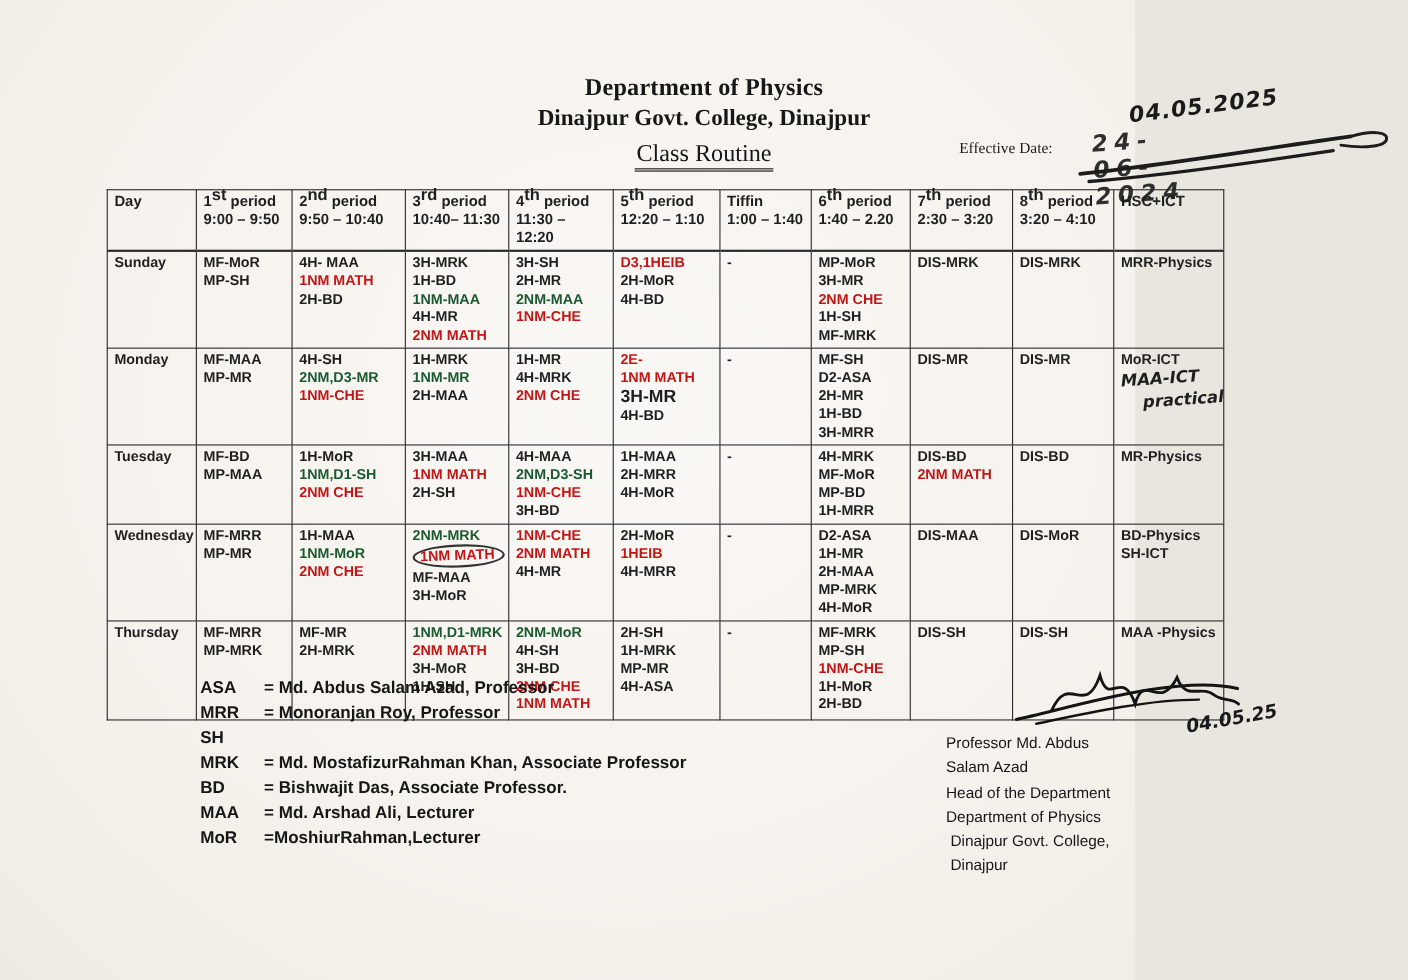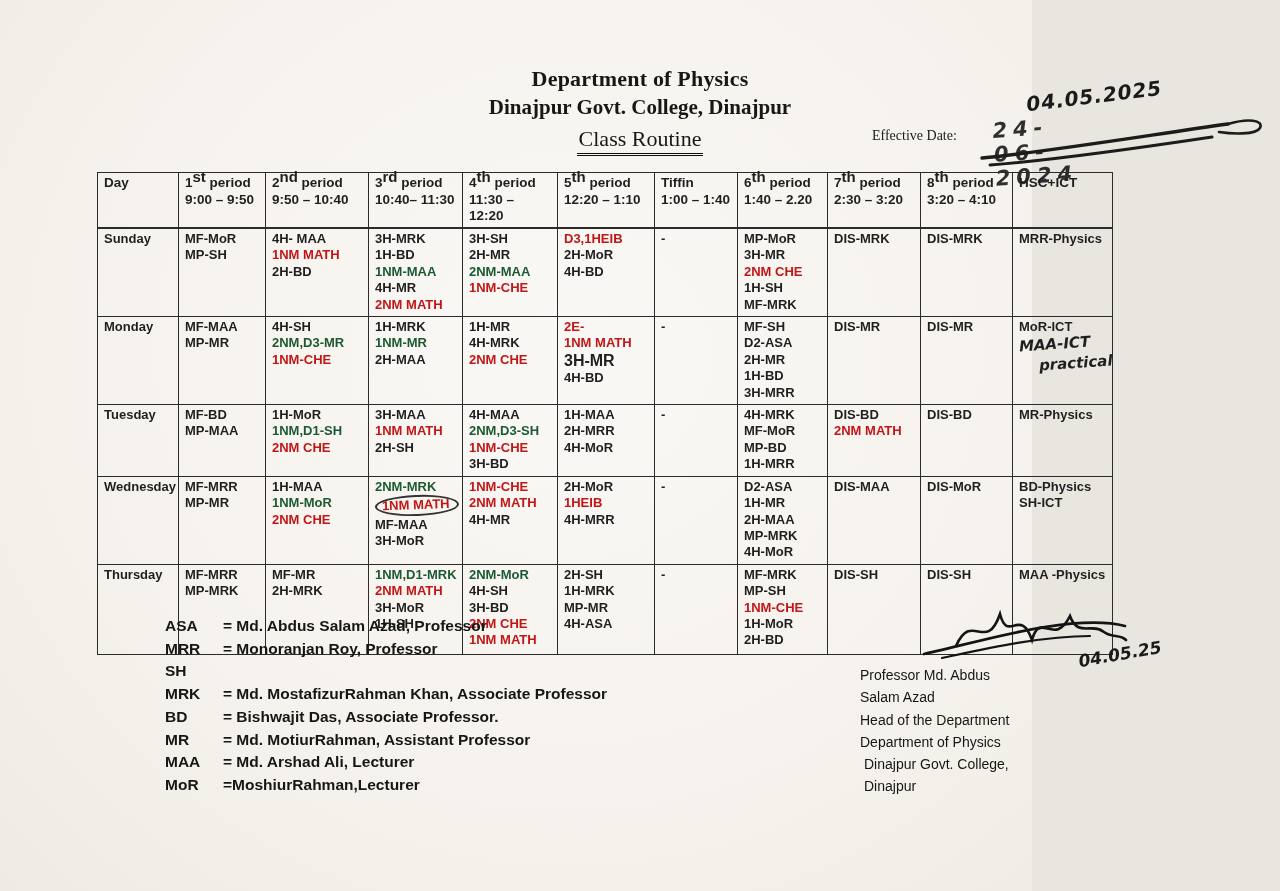--- a/index.html
+++ b/index.html
@@ -46,21 +46,21 @@
   .c-g{color:var(--green,#1b5a30);}
   .big{font-size:16px;line-height:18px;}
   .ln.hand-ln{font-family:"DejaVu Sans",sans-serif;font-style:italic;font-weight:600;
     font-size:15px;line-height:19px;transform:rotate(-4deg);display:inline-block;}
   .indent{margin-left:20px;}
   .circled{display:inline-block;border:2px solid #333;border-radius:50%;
     padding:0 7px 1px 5px;transform:rotate(-2deg);}
   
   .legend{position:absolute;left:165px;top:615px;font-size:15.5px;font-weight:700;
     color:#161616;}
-  .legend .row{display:flex;line-height:22.7px;}
+  .legend .row{display:flex;line-height:22.7px;margin-left:17px;}
   .legend .abbr{width:58px;}
   
   .sig-scrawl{position:absolute;left:920px;top:596px;pointer-events:none;}
   .sig-date{position:absolute;left:1078px;top:644px;font-size:17px;font-weight:600;
     transform:rotate(-10deg);display:inline-block;}
   .signer{position:absolute;left:860px;top:664px;font-size:14px;font-weight:400;
     color:#161616;line-height:22.3px;}
   .signer .in1{margin-left:4px;}
 </style>
 </head>
@@ -399,24 +399,20 @@
       </div>
     <div class="row">
         <span class="abbr">MRK</span>
         <span>= Md. MostafizurRahman Khan, Associate Professor</span>
       </div>
     <div class="row">
         <span class="abbr">BD</span>
         <span>= Bishwajit Das, Associate Professor.</span>
       </div>
     <div class="row">
-        <span class="abbr">MR</span>
-        <span>= Md. MotiurRahman, Assistant Professor</span>
-      </div>
-    <div class="row">
         <span class="abbr">MAA</span>
         <span>= Md. Arshad Ali, Lecturer</span>
       </div>
     <div class="row">
         <span class="abbr">MoR</span>
         <span>=MoshiurRahman,Lecturer</span>
       </div>
   </div>
 
   <svg class="sig-scrawl" width="215" height="78" viewBox="0 0 215 78">

